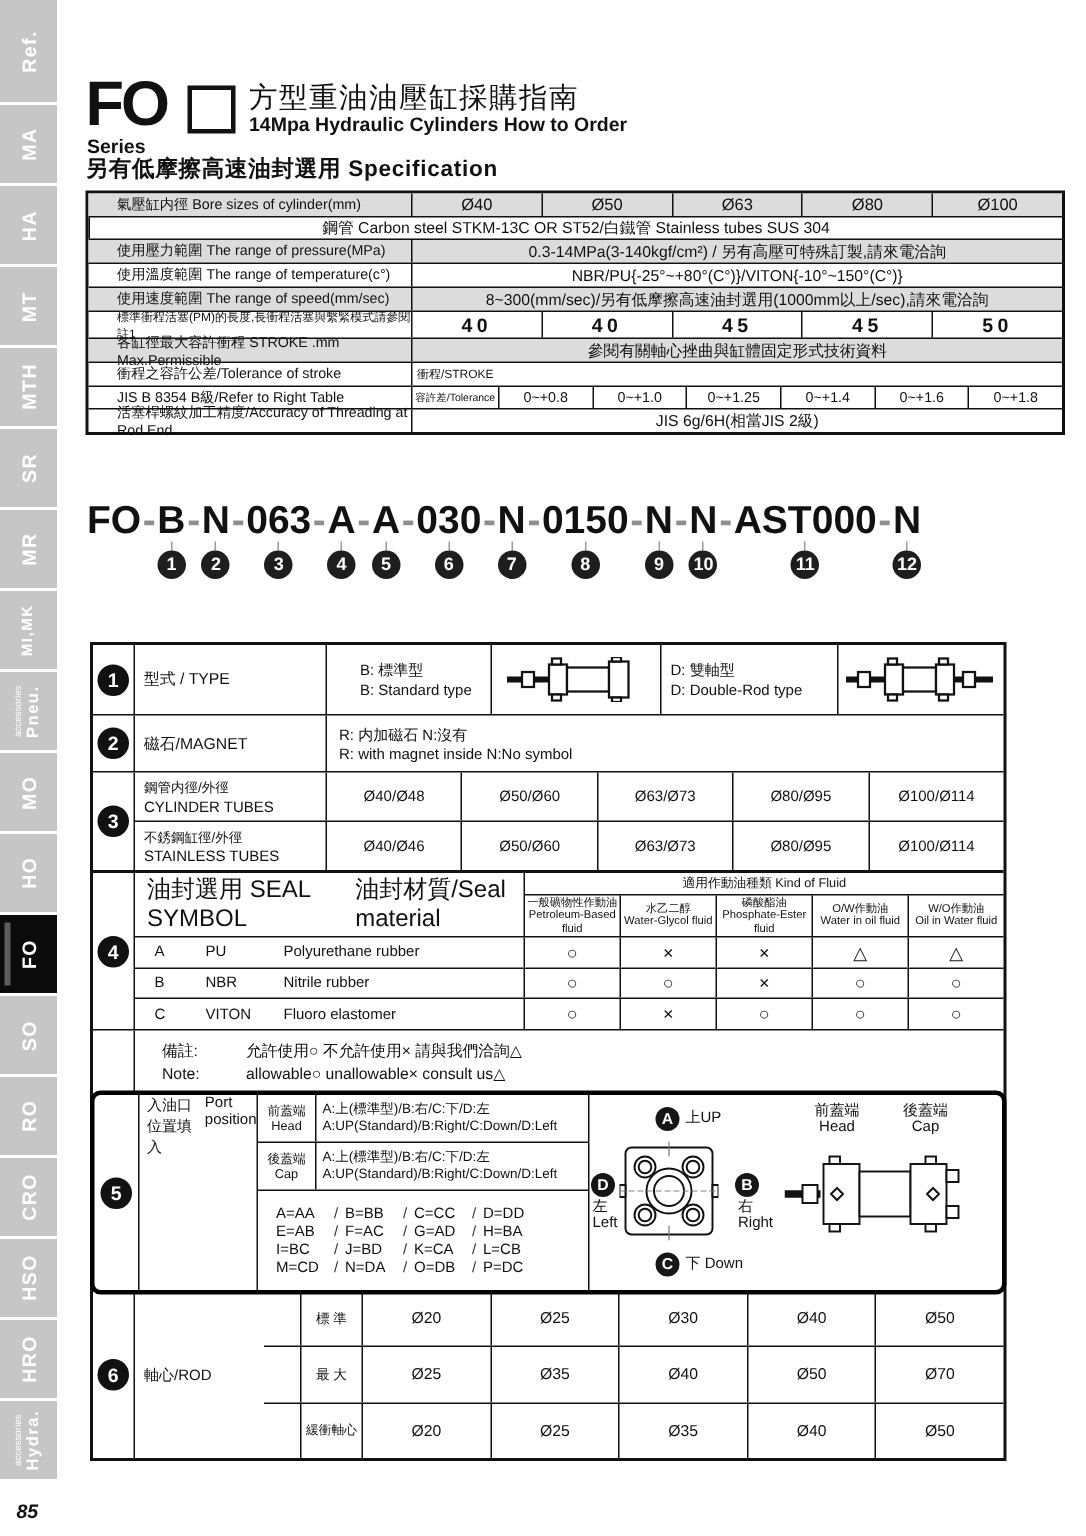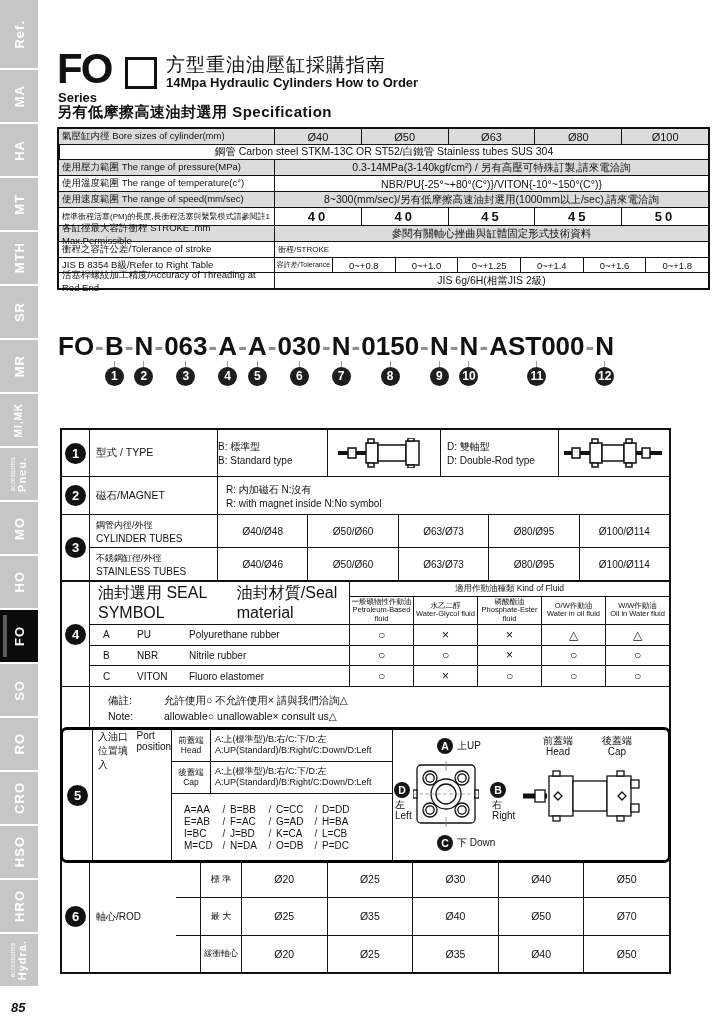--- a/index.html
+++ b/index.html
@@ -22,21 +22,21 @@
   .series-label{position:absolute;left:18px;top:90px;font-size:13px;font-weight:bold;}
   .model-box{position:absolute;left:85px;top:57px;width:26px;height:26px;border:3px solid #111;}
   .title-zh{position:absolute;left:126px;top:52px;font-size:19px;letter-spacing:1px;}
   .title-en{position:absolute;left:126px;top:75px;font-size:13px;font-weight:bold;}
   .spec-heading{position:absolute;left:17px;top:103px;font-size:15px;font-weight:bold;letter-spacing:0.5px;}
   
   .spec-table{position:absolute;left:17px;top:127px;width:653px;border:2px solid #111;box-sizing:border-box;}
   .srow{display:flex;border-top:1px solid #111;align-items:stretch;box-sizing:border-box;}
   .srow.nt{border-top:none;}
   .gray{background:#dcdcdc;}
-  .slabel{width:215px;font-size:9.5px;display:flex;align-items:center;padding-left:3px;box-sizing:border-box;}
+  .slabel{width:215px;font-size:9.5px;display:flex;align-items:center;padding-left:19px;box-sizing:border-box;}
   .slabel.tiny{font-size:8px;}
   .scells{flex:1;display:flex;}
   .scell{flex:1;border-left:1px solid #111;display:flex;align-items:center;justify-content:center;font-size:11px;}
   .sspan{flex:1;border-left:1px solid #111;display:flex;align-items:center;justify-content:center;font-size:10.5px;text-align:center;}
   .ssub{width:57px;border-left:1px solid #111;font-size:8px;display:flex;align-items:center;justify-content:center;}
   .pm{font-weight:bold;font-size:13px;letter-spacing:3px;}
   
   .code-row{position:absolute;left:18px;top:332px;display:flex;align-items:flex-start;}
   .seg{display:flex;flex-direction:column;align-items:center;}
   .seg-text{font-size:26px;font-weight:800;line-height:1.1;}
@@ -318,21 +318,21 @@
       </div>
   </div>
 
   <div class="lower">
 
     <div class="lrow" style="height:46px">
       <div class="numcol">
           <div class="ncirc">1</div>
         </div>
       <div class="cell nl lab" style="width:127px">型式 / TYPE</div>
-      <div class="cell two" style="width:110px;padding-left:0">
+      <div class="cell two" style="width:110px;padding-left:22px">
         <span class="fz10">B: 標準型</span>
         <span class="fz10">B: Standard type</span>
       </div>
       <div class="cell" style="width:113px">
         <svg width="96" height="30" viewBox="0 0 96 30">
           <g fill="none" stroke="#111" stroke-width="1.5">
             <line x1="2" y1="15" x2="30" y2="15" stroke-width="4"></line>
             <rect x="12" y="10" width="8" height="10" fill="#fff"></rect>
             <rect x="30" y="5" width="12" height="20" fill="#fff"></rect>
             <rect x="32" y="1" width="6" height="4" fill="#fff"></rect>
@@ -431,21 +431,21 @@
                 </div>
               <div class="fcol">
                   <span class="zh">磷酸酯油</span>
                   <span class="en">Phosphate-Ester fluid</span>
                 </div>
               <div class="fcol">
                   <span class="zh">O/W作動油</span>
                   <span class="en">Water in oil fluid</span>
                 </div>
               <div class="fcol">
-                  <span class="zh">W/W作動油</span>
+                  <span class="zh">W/O作動油</span>
                   <span class="en">Oil in Water fluid</span>
                 </div>
             </div>
           </div>
         </div>
         <div class="sealrow">
           <div class="sealleft">
               <span class="c">A</span>
               <span class="m">PU</span>
               <span>Polyurethane rubber</span>

